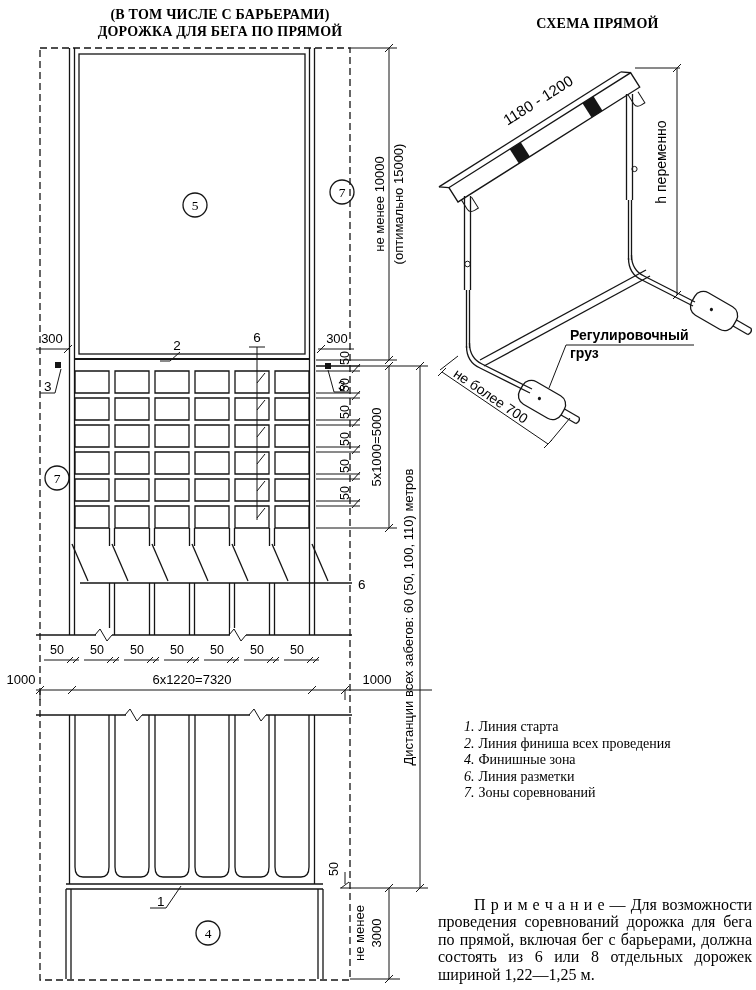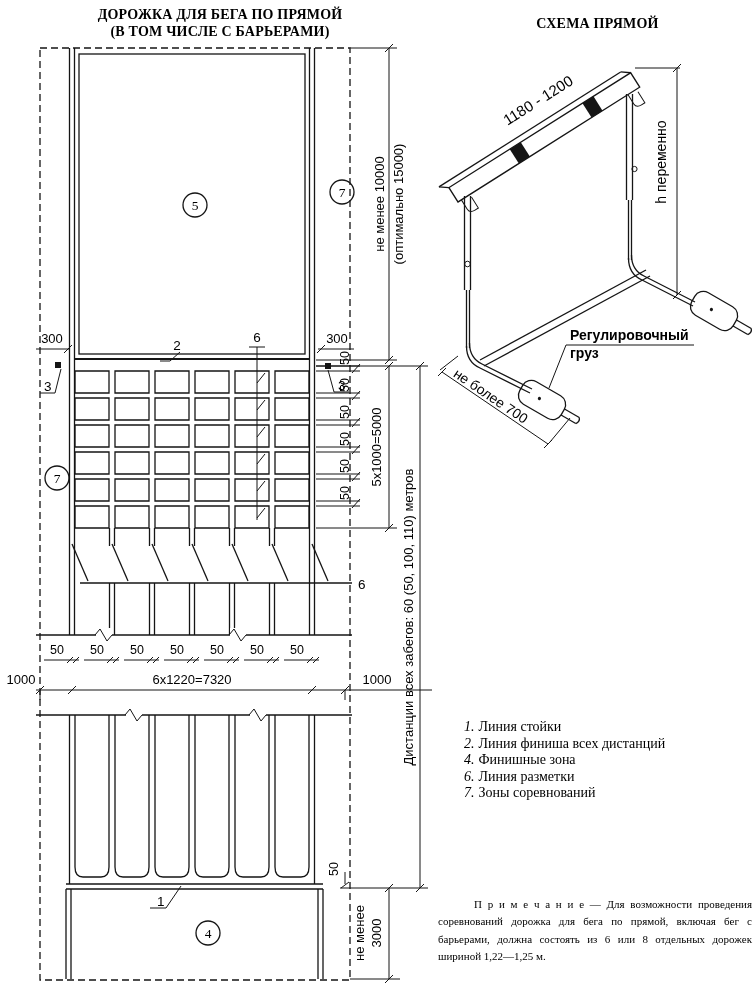--- a/index.html
+++ b/index.html
@@ -16,31 +16,31 @@
   .blk{fill:#151515;stroke:none;}
   .wht{fill:#fff;stroke:none;}
   text{fill:#000;}
   .dim{font-family:"Liberation Sans",sans-serif;font-size:13px;}
   .dimS{font-family:"Liberation Sans",sans-serif;font-size:12.5px;}
   .ref{font-family:"Liberation Sans",sans-serif;font-size:13.5px;}
   .refC{font-family:"Liberation Serif",serif;font-size:13.5px;}
   .hlab{font-family:"Liberation Sans",sans-serif;font-size:14px;font-weight:bold;}
   #legend{position:absolute;left:464px;top:719px;font-size:14px;line-height:16.6px;}
   #legend .li i{font-style:italic;margin-right:4px;}
-  #note{position:absolute;left:438px;top:896px;width:314px;font-size:11px;line-height:17.4px;
+  #note{position:absolute;left:438px;top:896px;width:314px;font-size:16px;line-height:17.4px;
         text-align:justify;text-indent:36px;}
 </style>
 </head>
 <body>
 
 <div id="canvas">
 
   <div class="title" id="track-title">
+    <div>(В ТОМ ЧИСЛЕ С БАРЬЕРАМИ)</div>
     <div>ДОРОЖКА ДЛЯ БЕГА ПО ПРЯМОЙ</div>
-    <div>(В ТОМ ЧИСЛЕ С БАРЬЕРАМИ)</div>
   </div>
   <div class="title" id="hurdle-title">СХЕМА ПРЯМОЙ</div>
 
   <svg id="track-svg" style="left:0;top:0" width="450" height="990" viewBox="0 0 450 990">
 
     <rect class="ln dsh" x="40" y="48" width="310" height="932"></rect>
 
     <g id="gen-edges">
         <line x1="69.5" y1="48" x2="69.5" y2="635" class="ln"></line>
         <line x1="74.5" y1="48" x2="74.5" y2="635" class="ln"></line>
@@ -394,22 +394,22 @@
 
     <g>
       <text class="hlab" x="140" y="290">Регулировочный</text>
       <text class="hlab" x="140" y="308">груз</text>
       <line class="ln thin" x1="136" y1="295" x2="264" y2="295"></line>
       <line class="ln thin" x1="136" y1="295" x2="119" y2="338"></line>
     </g>
   </svg>
 
   <div id="legend">
-    <div class="li"><i>1.</i><span>Линия стойки</span></div>
-    <div class="li"><i>2.</i><span>Линия финиша всех дистанций</span></div>
+    <div class="li"><i>1.</i><span>Линия старта</span></div>
+    <div class="li"><i>2.</i><span>Линия финиша всех проведения</span></div>
     <div class="li"><i>4.</i><span>Финишные зона</span></div>
     <div class="li"><i>6.</i><span>Линия разметки</span></div>
     <div class="li"><i>7.</i><span>Зоны соревнований</span></div>
   </div>
 
   <div id="note">П р и м е ч а н и е — Для возможности проведения соревнований дорожка для бега по прямой, включая бег с барьерами, должна состоять из 6 или 8 отдельных дорожек шириной 1,22—1,25 м.</div>
 
 </div>
 
 </body></html>

